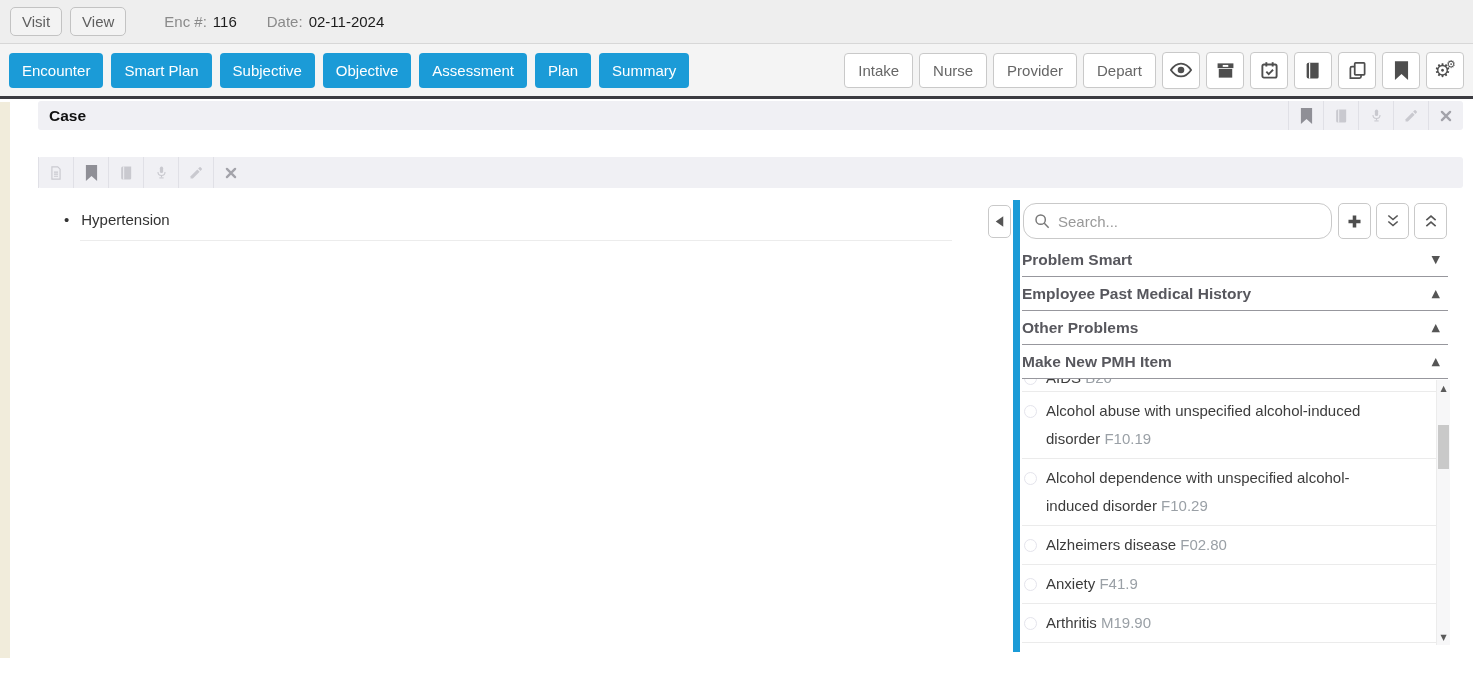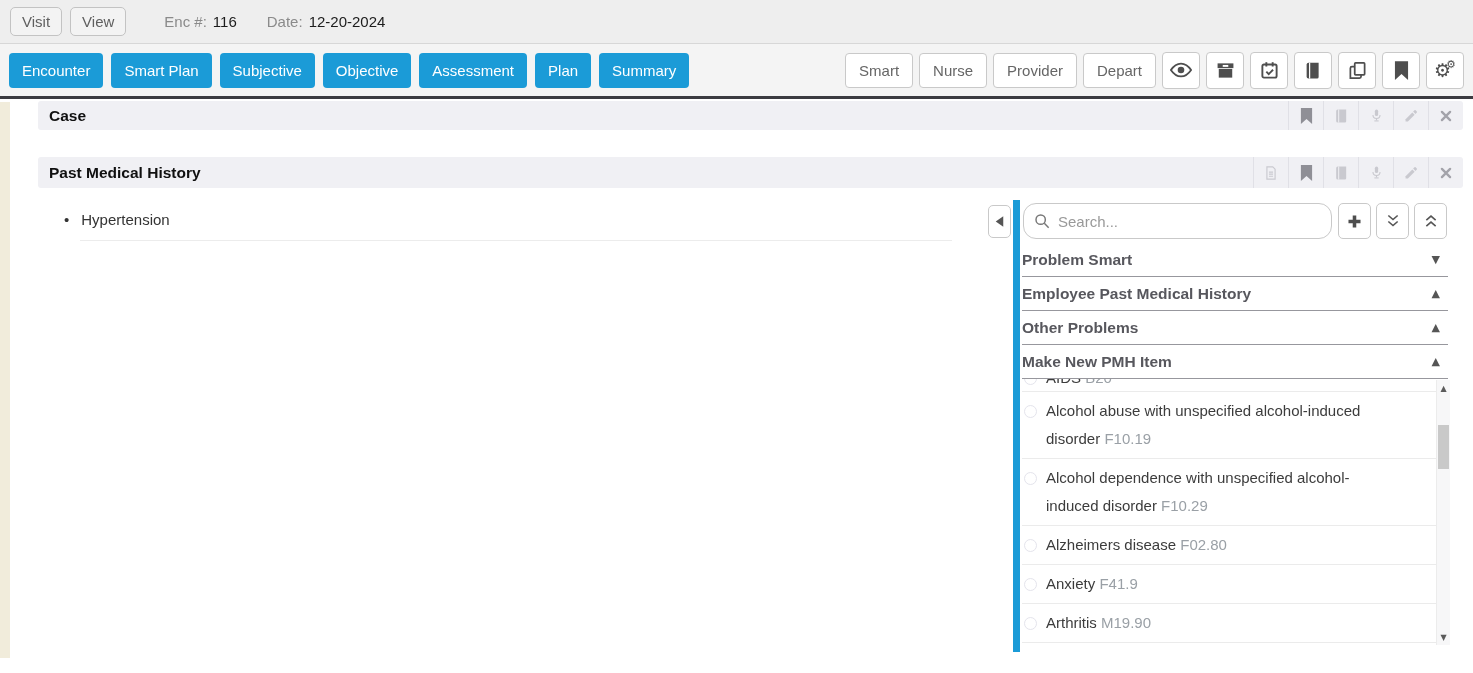--- a/index.html
+++ b/index.html
@@ -150,36 +150,36 @@
 
 <div class="topbar">
   <button class="ghost-btn">Visit</button>
   <button class="ghost-btn">View</button>
   <span class="meta">
     <span class="meta-label">Enc #:</span>
     <span class="meta-value">116</span>
   </span>
   <span class="meta">
     <span class="meta-label">Date:</span>
-    <span class="meta-value">12-20-2024</span>
+    <span class="meta-value">02-11-2024</span>
   </span>
 </div>
 
 <div class="toolbar">
   <div class="tab-group">
     <button class="tab-btn">Encounter</button>
     <button class="tab-btn">Smart Plan</button>
     <button class="tab-btn">Subjective</button>
     <button class="tab-btn">Objective</button>
     <button class="tab-btn">Assessment</button>
     <button class="tab-btn">Plan</button>
     <button class="tab-btn">Summary</button>
   </div>
   <div class="right-group">
-    <button class="stage-btn">Smart</button>
+    <button class="stage-btn">Intake</button>
     <button class="stage-btn">Nurse</button>
     <button class="stage-btn">Provider</button>
     <button class="stage-btn">Depart</button>
 
     <div class="icon-btn">
       <span>
         <svg width="22" height="16" viewBox="0 0 24 16">
             <path d="M12 1C6.5 1 2.2 6.2 1 8c1.2 1.8 5.5 7 11 7s9.8-5.2 11-7c-1.2-1.8-5.5-7-11-7z" fill="none" stroke="currentColor" stroke-width="2"></path>
             <circle cx="12" cy="8" r="3.6" fill="currentColor"></circle>
           </svg>
@@ -268,21 +268,20 @@
     </div>
     <div class="sec-icon-cell ic-x">
       <svg width="14" height="14" viewBox="0 0 24 24" stroke="currentColor" stroke-width="4" stroke-linecap="round">
           <path d="M5 5l14 14M19 5L5 19" fill="none"></path>
         </svg>
     </div>
   </div>
 </div>
 
 <div class="section-bar pmh">
-  <div class="section-title">Past Medical History</div>
   <div class="section-icons">
     <div class="sec-icon-cell ic-light">
       <svg width="14" height="16" viewBox="0 0 24 24" fill="none" stroke="currentColor" stroke-width="2">
           <path d="M5 1.5h10l4 4v17H5z"></path>
           <path d="M8.5 10.5h7M8.5 14h7M8.5 17.5h7"></path>
         </svg>
     </div>
     <div class="sec-icon-cell ic-dark">
       <svg width="13" height="16" viewBox="0 0 16 20">
           <path d="M1 0h14v20l-7-6.2L1 20z" fill="currentColor"></path>

